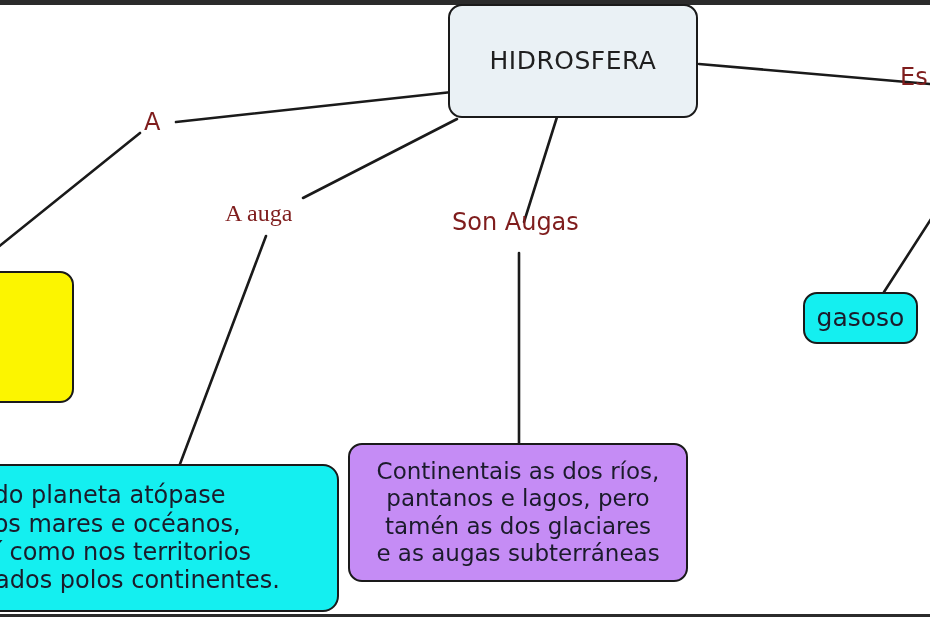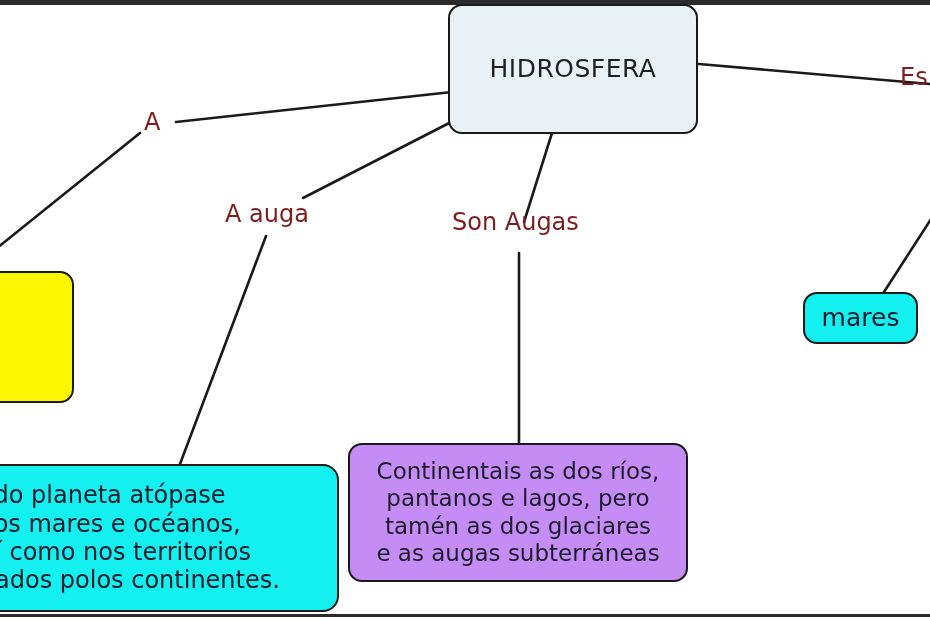--- a/index.html
+++ b/index.html
@@ -49,21 +49,21 @@
     justify-content: center;
     text-align: center;
     color: #1b1b2b;
     line-height: 1.18;
     white-space: pre-line;
   }
   .node-root {
     left: 448px;
     top: 4px;
     width: 250px;
-    height: 130px;
+    height: 114px;
     border-radius: 14px;
     background: #eaf1f5;
     font-size: 25px;
     letter-spacing: 0.5px;
     color: #1f1f1f;
   }
   .node-yellow {
     left: -150px;
     top: 271px;
     width: 224px;
@@ -102,21 +102,21 @@
     background: #14eff0;
     font-size: 25px;
   }
   .edge-label {
     position: absolute;
     font-size: 24px;
     color: #7f1d1d;
     white-space: nowrap;
   }
   .label-a       { left: 144px; top: 108px; }
-  .label-a-auga  { left: 225px; top: 200px; }
+  .label-a-auga  { left: 225px; top: 200px; font-family: Liberation Serif, serif; }
   .label-son     { left: 452px; top: 208px; }
   .label-es      { left: 900px; top: 63px; }
 </style>
 </head>
 <body>
 
 <div id="canvas">
 
   <div class="top-rule"></div>
 
@@ -142,21 +142,21 @@
   <div class="node node-cyan-big">do planeta atópase
 nos mares e océanos,
 así como nos territorios
 formados polos continentes.</div>
 
   <div class="node node-purple">Continentais as dos ríos,
 pantanos e lagos, pero
 tamén as dos glaciares
 e as augas subterráneas</div>
 
-  <div class="node node-gasoso">mares</div>
+  <div class="node node-gasoso">gasoso</div>
 
   <div class="edge-label label-a">A</div>
 
   <div class="edge-label label-a-auga">A auga</div>
 
   <div class="edge-label label-son">Son Augas</div>
 
   <div class="edge-label label-es">Es</div>
 
   <div class="bottom-rule"></div>

